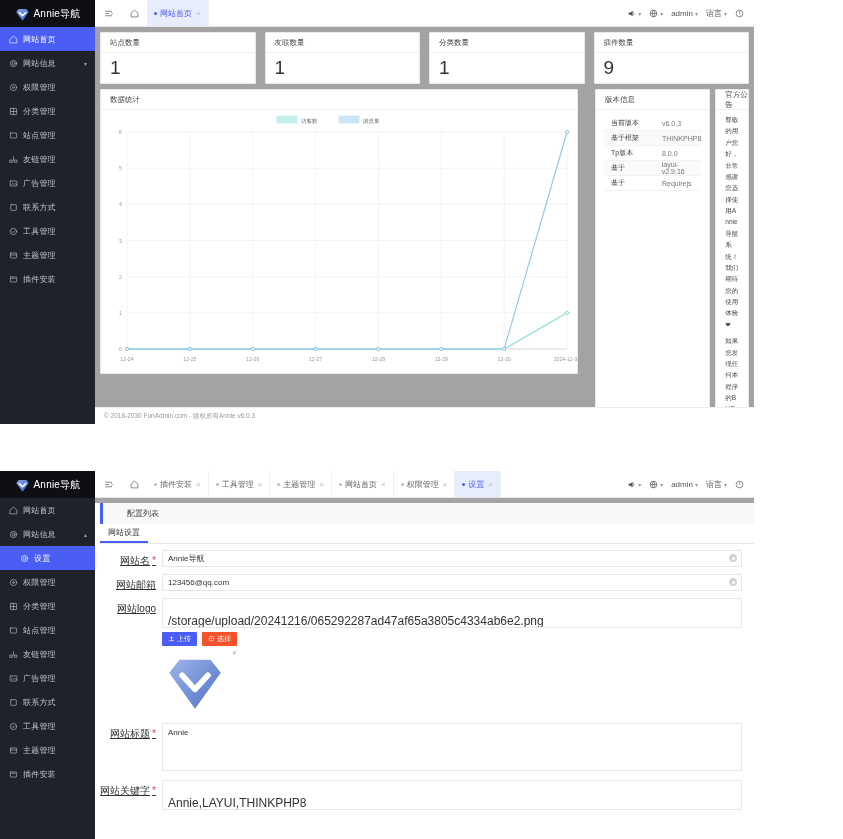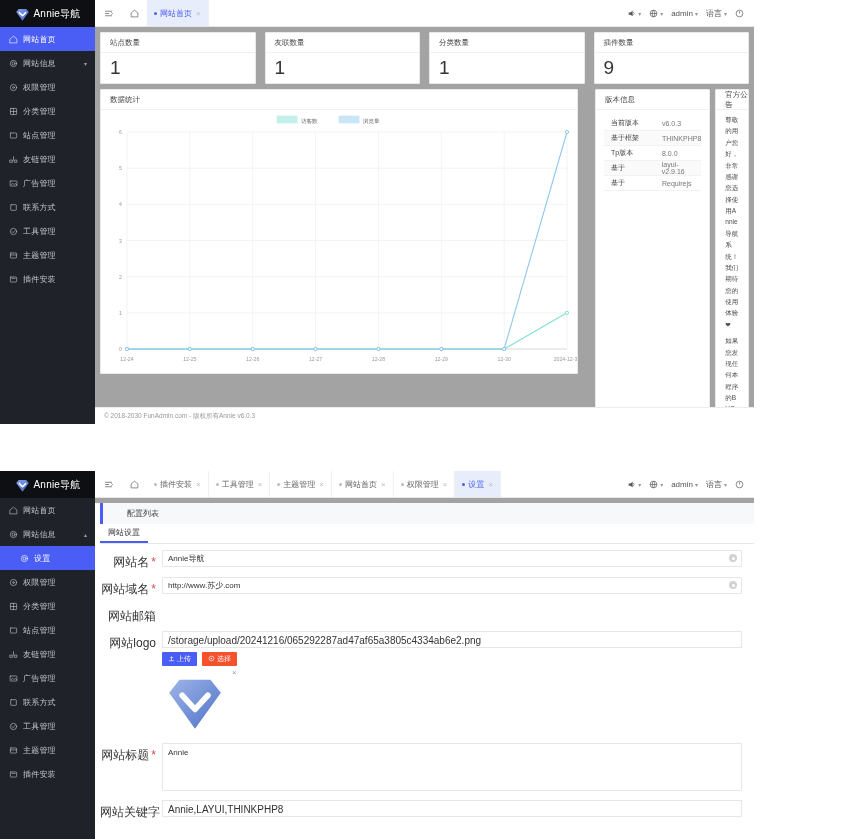--- a/index.html
+++ b/index.html
@@ -140,38 +140,38 @@
   .tab-strip {
     height: 20px; border-bottom: 1px solid #e6e6e6; margin-left: 5px;
     display: flex; align-items: flex-end;
   }
   .tab-strip .t {
     font-size: 8px; padding: 0 8px 3px 8px; color: #333;
     border-bottom: 2px solid #4a5df4;
   }
   .form-row { display: flex; align-items: flex-start; padding: 6px 12px 0 5px; }
   .form-label {
-    width: 62px; text-align: right; font-size: 12px; color: #333;
-    padding-top: 4px; padding-right: 6px; flex: 0 0 auto; white-space: nowrap;
+    width: 62px; text-align: right; font-size: 10px; color: #333;
+    padding-top: 4px; padding-right: 6px; flex: 0 0 auto; white-space: nowrap; text-decoration: underline;
   }
   .req { color: #e04a4a; margin-left: 2px; }
   .form-field { flex: 1; position: relative; }
   .inp {
     width: 100%; height: 17px; border: 1px solid #e6e6e6; background: #fff;
     font-size: 8px; color: #333; padding: 0 18px 0 5px; line-height: 17px;
     font-family: inherit; border-radius: 1px;
   }
   .inp-clear {
     position: absolute; right: 5px; top: 4px; width: 8px; height: 8px;
     border-radius: 50%; background: #d2d2d2;
     display: flex; align-items: center; justify-content: center;
   }
   .inp-clear::after { content: ""; width: 3px; height: 3px; border-radius:50%; background:#fff; }
-  .inp-plain { border: 1px solid #e6e6e6; height: 17px; font-size: 10px; color: #333;
-               padding: 0 5px; line-height: 17px; width: 100%; background:#fff; overflow:hidden;
+  .inp-plain { border: 1px solid #e6e6e6; height: 17px; font-size: 12px; color: #333;
+               padding: 14px 5px; line-height: 17px; width: 100%; background:#fff; overflow:hidden;
                white-space: nowrap; }
   .btn-row { display: flex; gap: 5px; margin-top: 4px; }
   .btn {
     height: 14px; padding: 0 6px; border-radius: 1px; color: #fff;
     font-size: 7px; display: flex; align-items: center; gap: 2px;
     border: none;
   }
   .btn svg { width: 7px; height: 7px; }
   .btn-upload { background: #4a5df4; }
   .btn-choose { background: #f4512c; }
@@ -710,33 +710,28 @@
       <div class="form-row">
         <div class="form-label">
           <span>网站名</span><span class="req">*</span>
         </div>
         <div class="form-field">
           <input class="inp" value="Annie导航" style="">
           <span class="inp-clear"></span>
         </div>
       </div>
 
-      <div class="form-row">
-        <div class="form-label">
-          <span>网站域名</span><span class="req">*</span>
-        </div>
-        <div class="form-field">
-          <input class="inp" value="http://www.苏少.com" style="">
-          <span class="inp-clear"></span>
-        </div>
-      </div>
 
       <div class="form-row">
         <div class="form-label">
           <span>网站邮箱</span>
+        </div>
+        <div class="form-field">
+          <input class="inp" value="123456@qq.com" style="">
+          <span class="inp-clear"></span>
         </div>
       </div>
 
       <div class="form-row">
         <div class="form-label">
           <span>网站logo</span>
         </div>
         <div class="form-field">
           <div class="inp-plain">/storage/upload/20241216/065292287ad47af65a3805c4334ab6e2.png</div>
           <div class="btn-row">

